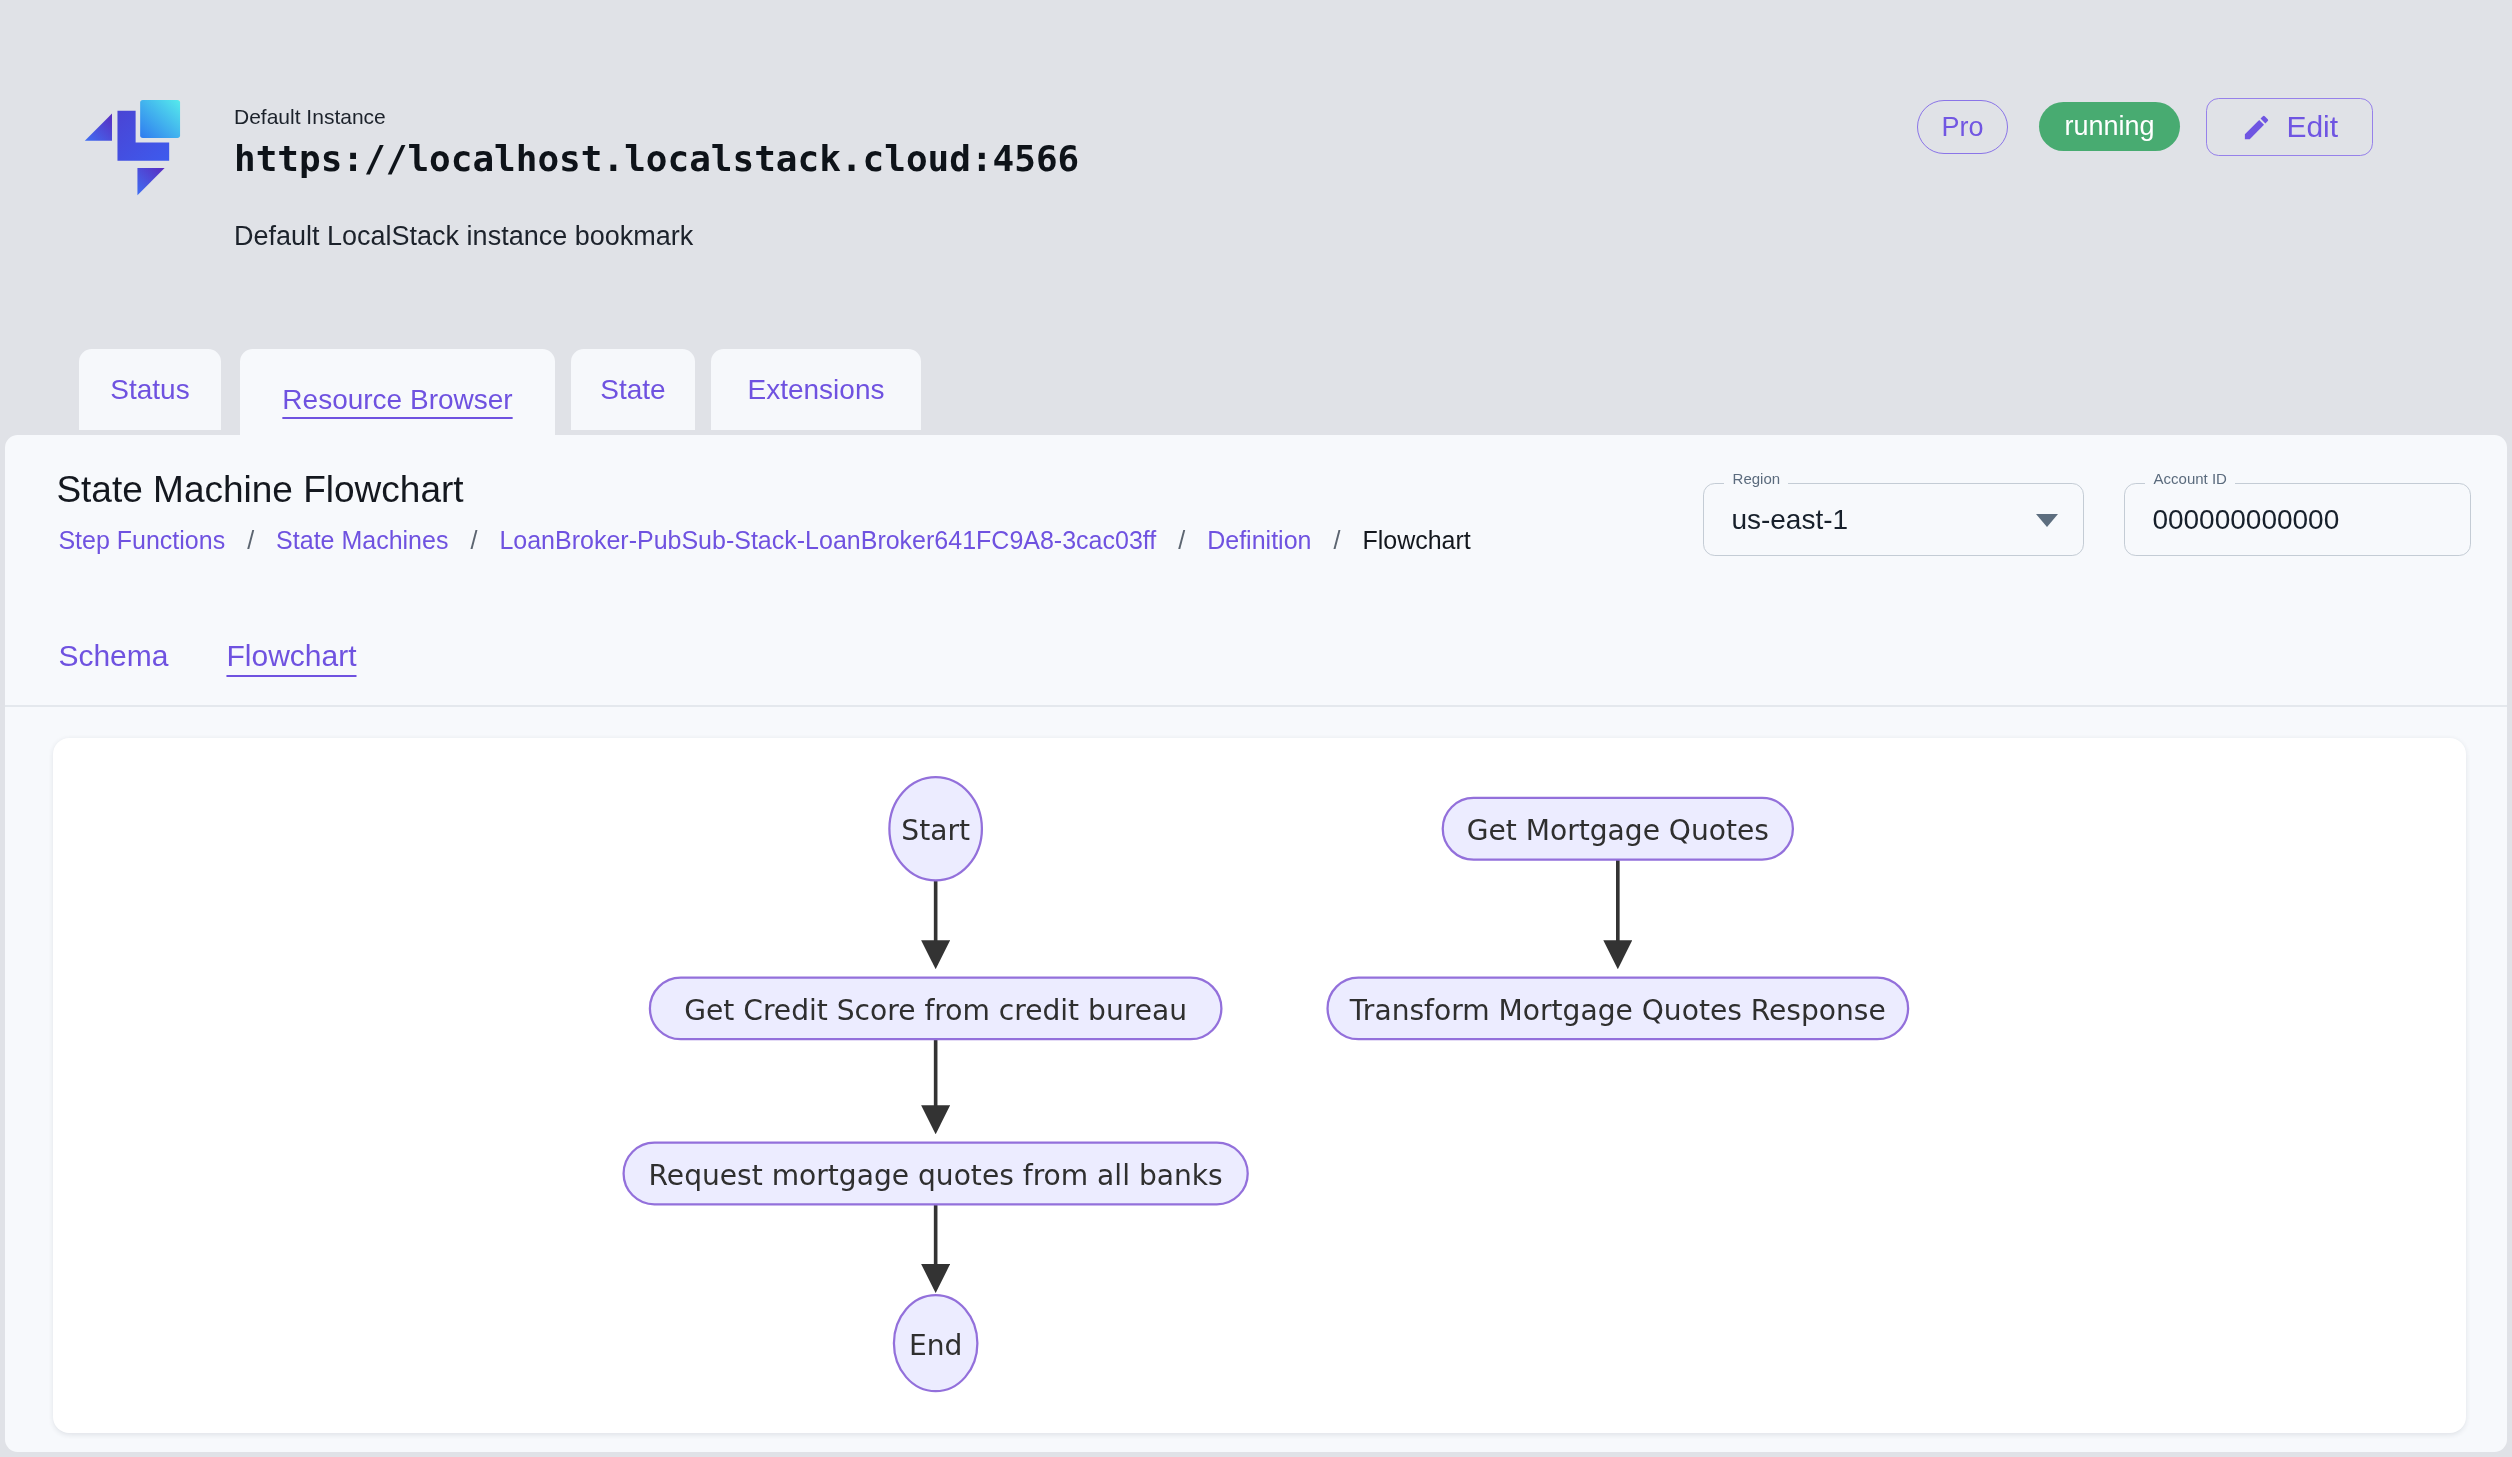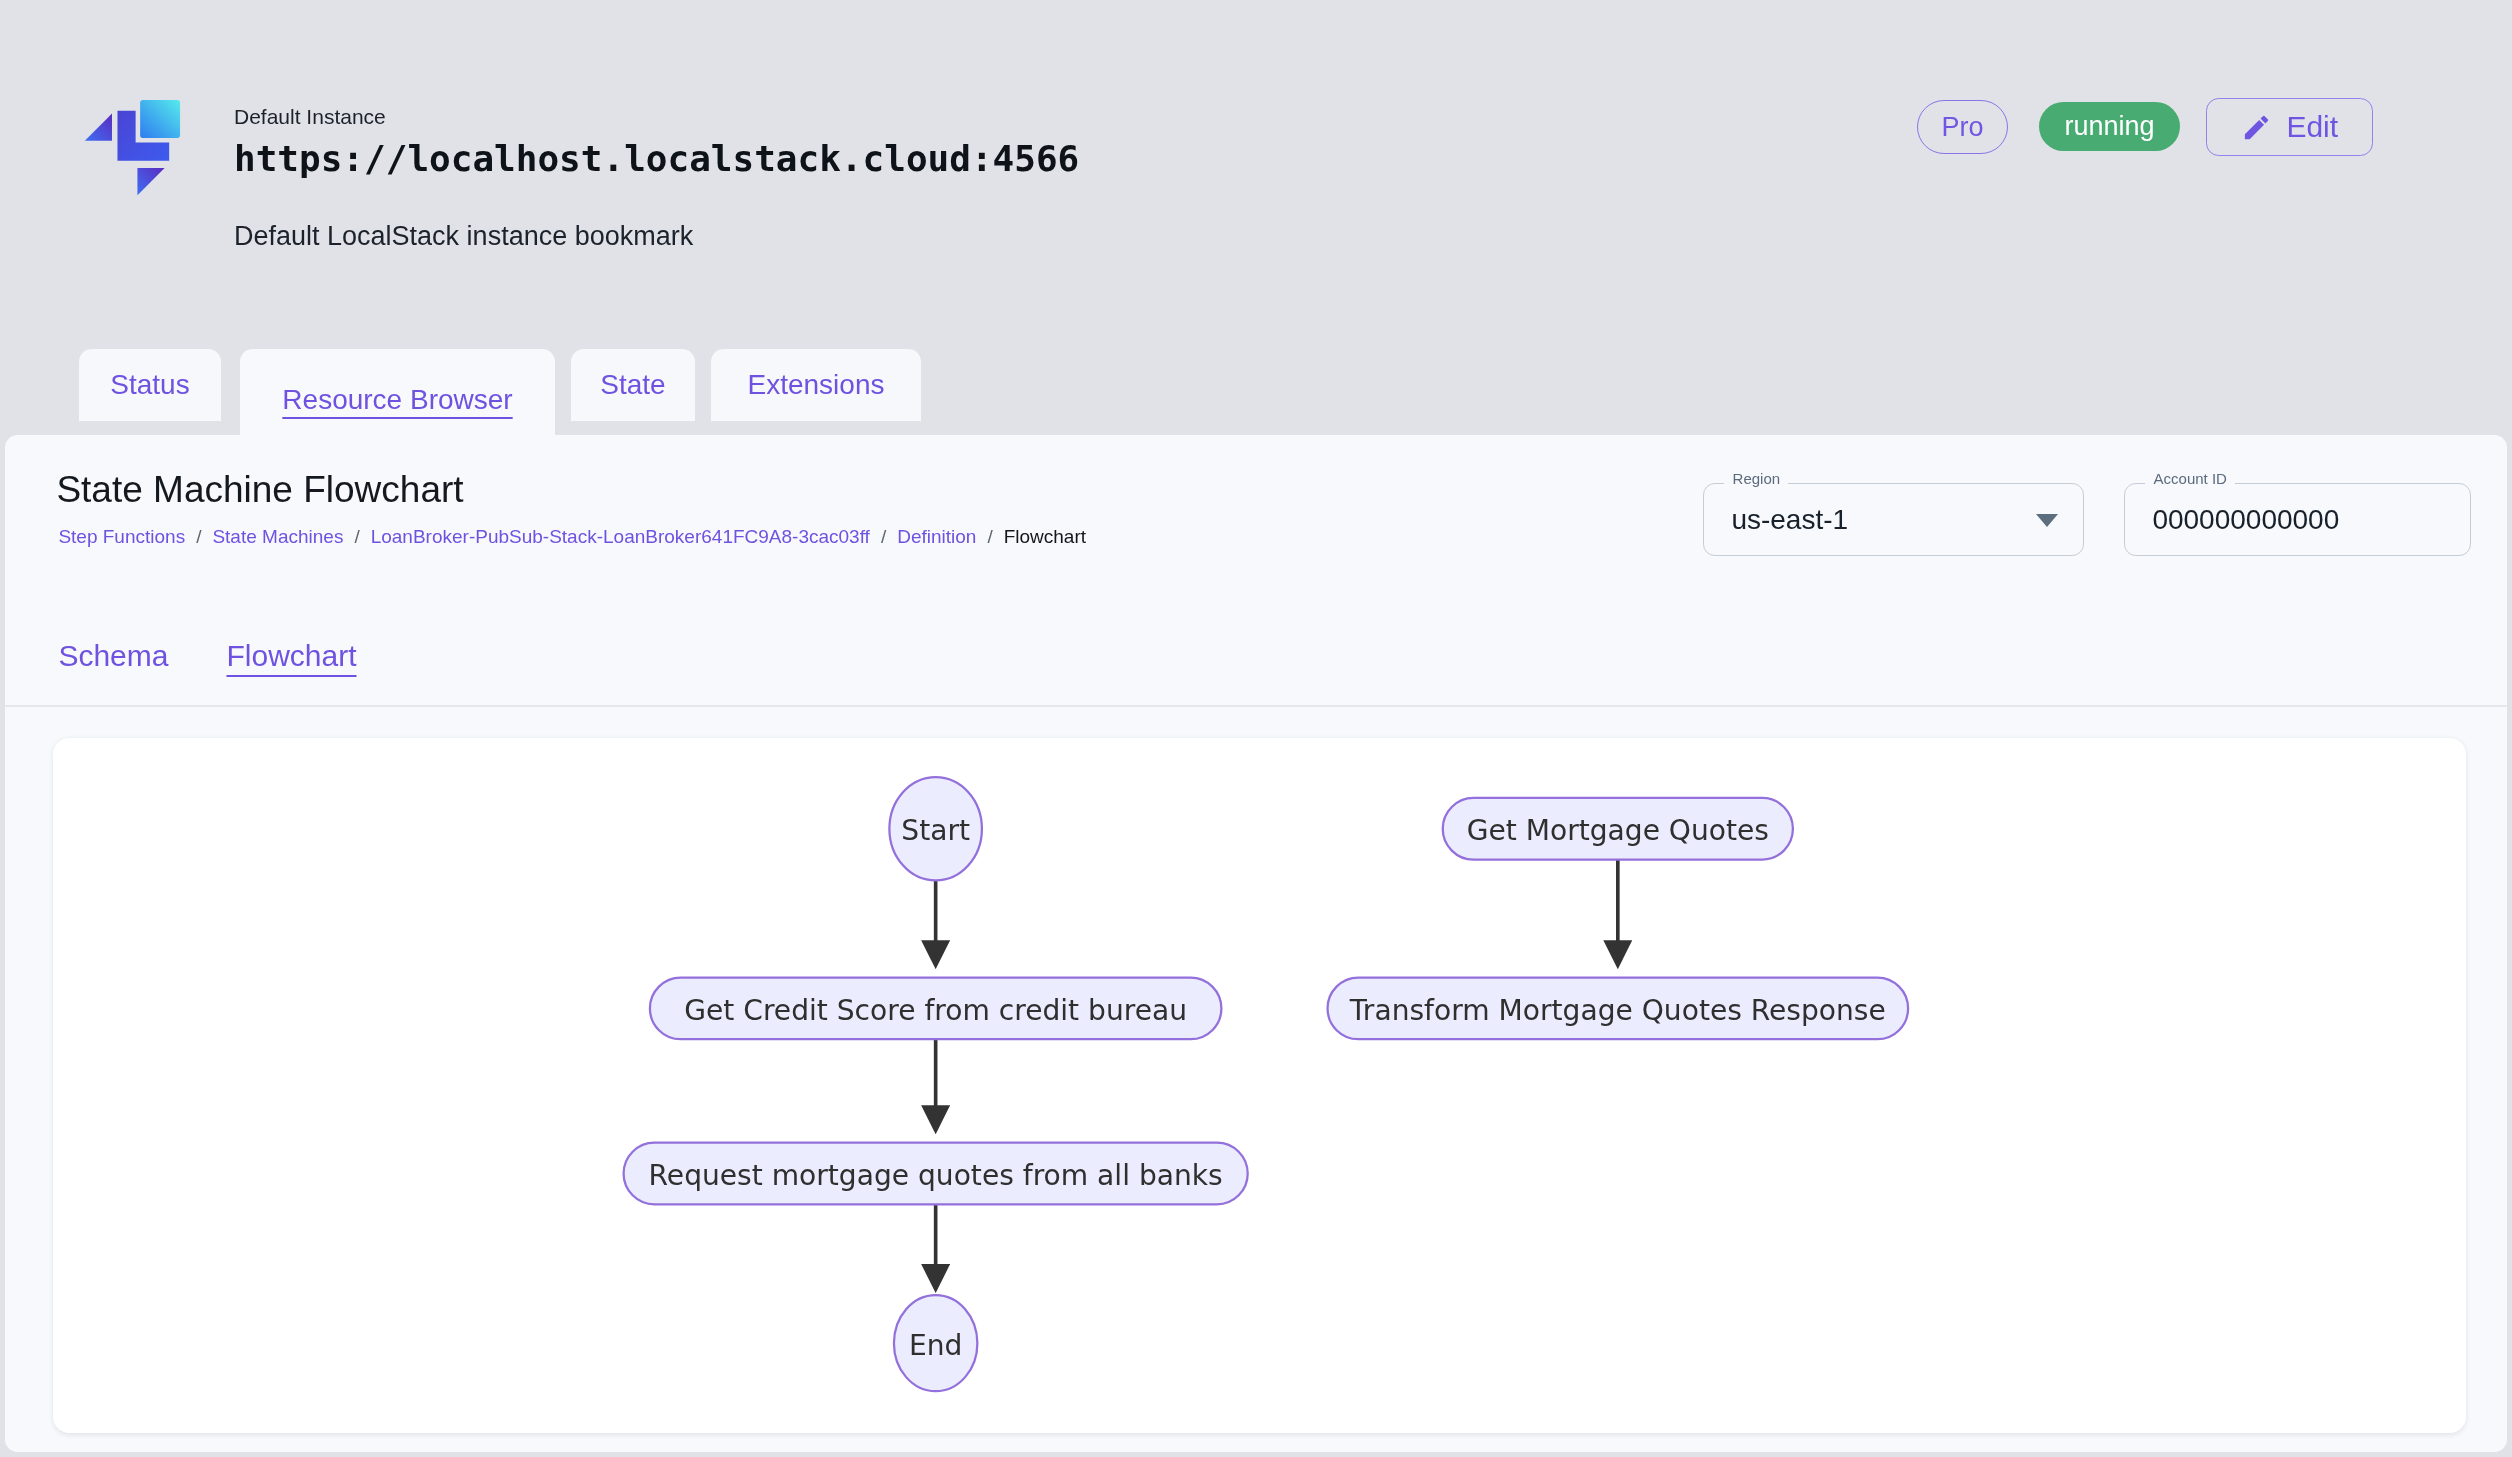--- a/index.html
+++ b/index.html
@@ -53,41 +53,41 @@
   .btn-edit svg { width: 31px; height: 31px; }
 
   
   .tab {
     position: absolute; top: 349px; z-index: 2;
     background: #f6f8fb;
     border-radius: 12.7px 12.7px 0 0;
     display: flex; align-items: center; justify-content: center;
     font-size: 28px; color: #6f52e0; cursor: pointer;
   }
-  .tab.inactive { height: 72px; text-align: right; }
+  .tab.inactive { height: 81px; text-align: right; }
   .tab.active   { height: 102px; background: #f7f9fc; }
   .tab.active .tab-label { text-decoration: underline; text-decoration-thickness: 2.3px; text-underline-offset: 8.2px; }
   .tab-status    { left:  79px; width: 142px; }
   .tab-resource  { left: 240px; width: 315px; }
   .tab-state     { left: 571px; width: 124px; }
   .tab-ext       { left: 711px; width: 210px; }
 
   
   .panel {
     position: absolute; left: 5.4px; right: 5.4px; top: 435px; height: 1017px;
     background: #f7f9fc; border-radius: 12.7px; z-index: 1;
   }
   .page-title {
     position: absolute; left: 51px; top: 34px;
     font-size: 37px; font-weight: 400; color: #14181f;
   }
   .breadcrumb {
     position: absolute; left: 53px; top: 91px;
-    display: flex; align-items: center; gap: 11px;
-    font-size: 19px;
+    display: flex; align-items: center; gap: 22px;
+    font-size: 25px;
   }
   .crumb-link { color: #6f52e0; cursor: pointer; }
   .crumb-sep  { color: #5c6570; }
   .crumb-current { color: #13171d; }
 
   .field {
     position: absolute; top: 48px; height: 73px;
     border: 1.8px solid #c4ccd5; border-radius: 11.8px;
     background: transparent;
   }

